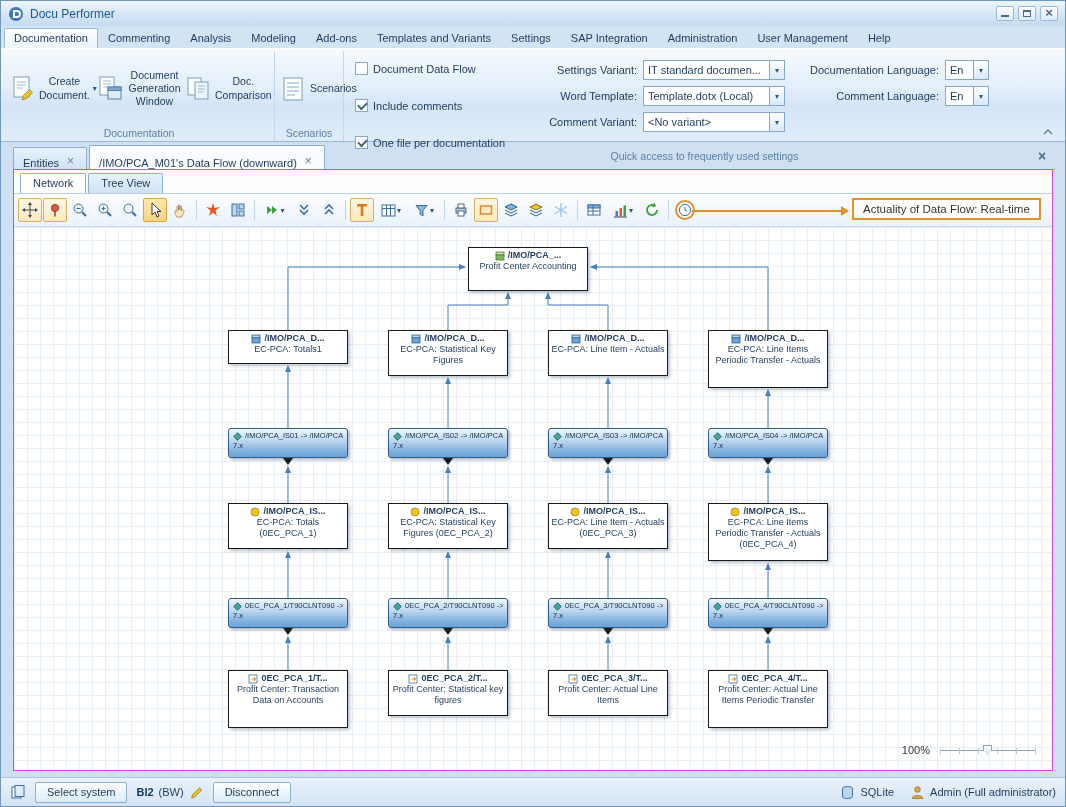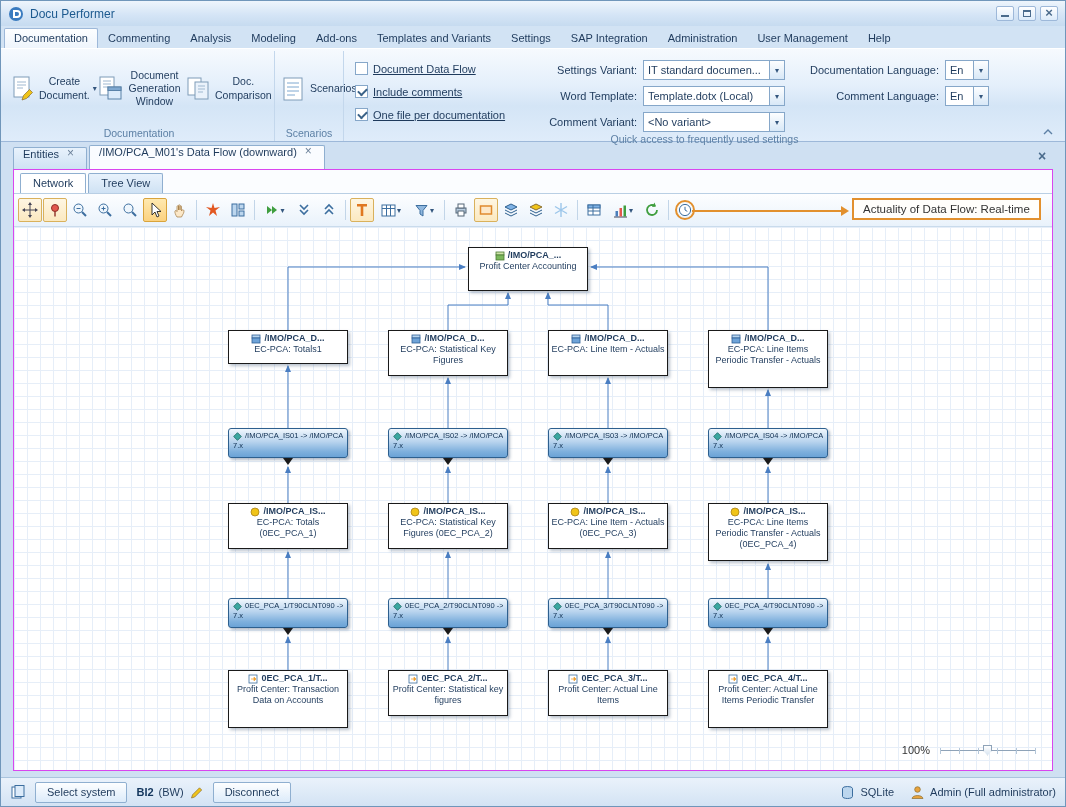--- a/index.html
+++ b/index.html
@@ -27,39 +27,39 @@
   .ribbon { height:94px; background:linear-gradient(#f6fafe,#e4effb 40%,#d4e5f6 62%,#dfecfa); border-top:1px solid #fff; border-bottom:1px solid #9db8d9; display:flex; padding:2px 0 0 3px; position:relative; }
   .rgroup { display:flex; flex-direction:column; border-right:1px solid #c3d7ec; padding:1px 3px 0; }
   .rgroup-content { flex:1; display:flex; align-items:flex-start; }
   .rgroup-caption { text-align:center; font-size:10.5px; color:#5d80a5; padding:1px 6px 2px; }
   .bigbtn { width:88px; min-height:70px; display:flex; flex-direction:row; align-items:center; padding-top:3px; gap:3px; border:1px solid transparent; border-radius:3px; text-align:center; font-size:10.5px; color:#1e3a5c; }
   .bigbtn .lbl { line-height:1.25; }
   .caret-inline { font-size:0; }
   .caret-inline::after { content:"▾"; font-size:8px; color:#33567e; }
 
   .quick-content { display:flex; gap:16px; padding:6px 4px 0 8px; }
-  .chk-col { display:flex; flex-direction:column; gap:10px; padding-top:4px; width:170px;text-decoration:underline; }
+  .chk-col { display:flex; flex-direction:column; gap:24px; padding-top:4px; width:170px; }
   .chk-row { display:flex; align-items:center; gap:5px; }
   .cb { width:13px; height:13px; border:1px solid #86a7c9; background:#fff; position:relative; flex:0 0 auto; }
   .cb.checked::after { content:""; position:absolute; left:2px; top:2px; width:7px; height:4px; border-left:2px solid #3a6288; border-bottom:2px solid #3a6288; transform:rotate(-45deg); }
   .form-col { display:flex; flex-direction:column; gap:6px; padding-top:2px; }
   .form-row { display:flex; align-items:center; gap:6px; height:20px; }
   .form-label { width:96px; text-align:right; white-space:nowrap; }
   .form-label.wide { width:138px; }
   .combo { display:flex; height:20px; }
   .combo .val { border:1px solid #86a7c9; border-right:none; background:#fff; padding:2px 4px; display:flex; align-items:center; overflow:hidden; white-space:nowrap; }
   .combo .arrow { width:16px; border:1px solid #86a7c9; background:linear-gradient(#fdfeff,#d8e8f7); display:flex; align-items:center; justify-content:center; }
   .combo .arrow::after { content:"▾"; font-size:8px; color:#33567e; }
   .combo.w142 .val { width:126px; }
   .combo.w44 .val { width:28px; }
   .ribbon-collapse { position:absolute; right:8px; bottom:3px; width:18px; height:14px; display:flex; align-items:center; justify-content:center; }
 
   
   .doctabs { height:27px; display:flex; align-items:flex-end; padding-left:12px; position:relative; }
-  .dtab { height:22px; display:flex; align-items:flex-start; gap:7px; padding:0 9px; border:1px solid #8fafd0; border-bottom:none; border-radius:2px 2px 0 0; background:linear-gradient(#e8f2fc,#cfe2f4); margin-right:2px; }
+  .dtab { height:22px; display:flex; align-items:flex-end; gap:7px; padding:0 9px; border:1px solid #8fafd0; border-bottom:none; border-radius:2px 2px 0 0; background:linear-gradient(#e8f2fc,#cfe2f4); margin-right:2px; }
   .dtab.active { background:#fafcff; height:24px; }
   .tab-close { width:11px; height:13px; position:relative; }
   .tab-close::after { content:"×"; position:absolute; top:-2px; left:1px; font-size:12px; color:#6b8099; }
   .doctabs-close { position:absolute; right:16px; bottom:5px; width:14px; height:16px; text-align:center; }
   .doctabs-close::after { content:"×"; font-size:14px; color:#4a6b8c; font-weight:bold; }
 
   
   .panel { flex:1; margin:0 12px; border:1px solid #d946ef; background:#fff; display:flex; flex-direction:column; min-height:0; }
   .viewtabs { display:flex; padding:3px 0 0 6px; background:#fbfdff; }
   .vtab { padding:3px 12px 4px; border:1px solid #8fafd0; border-bottom:none; border-radius:2px 2px 0 0; background:linear-gradient(#e8f2fc,#cfe2f4); margin-right:2px; position:relative; }

